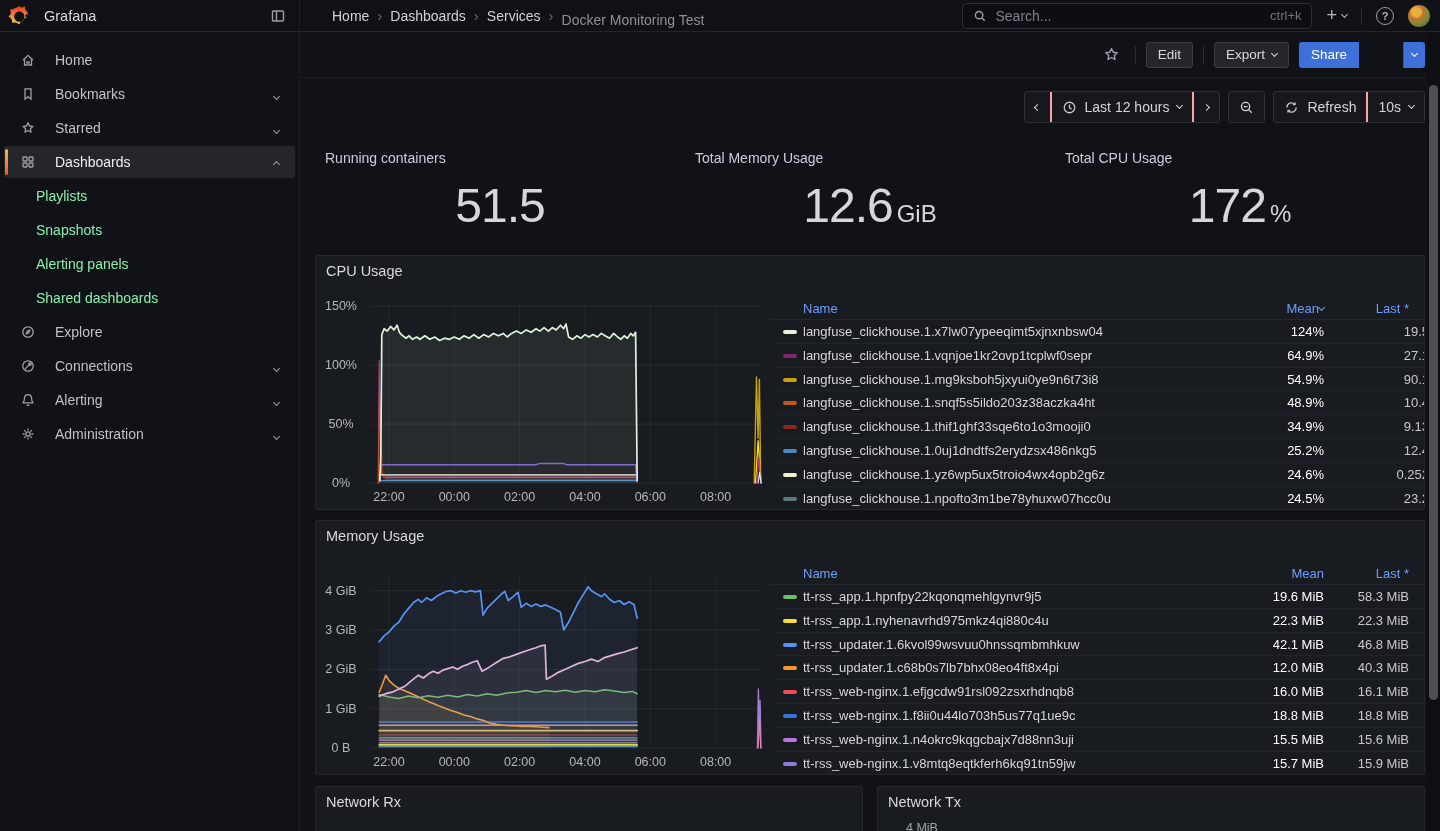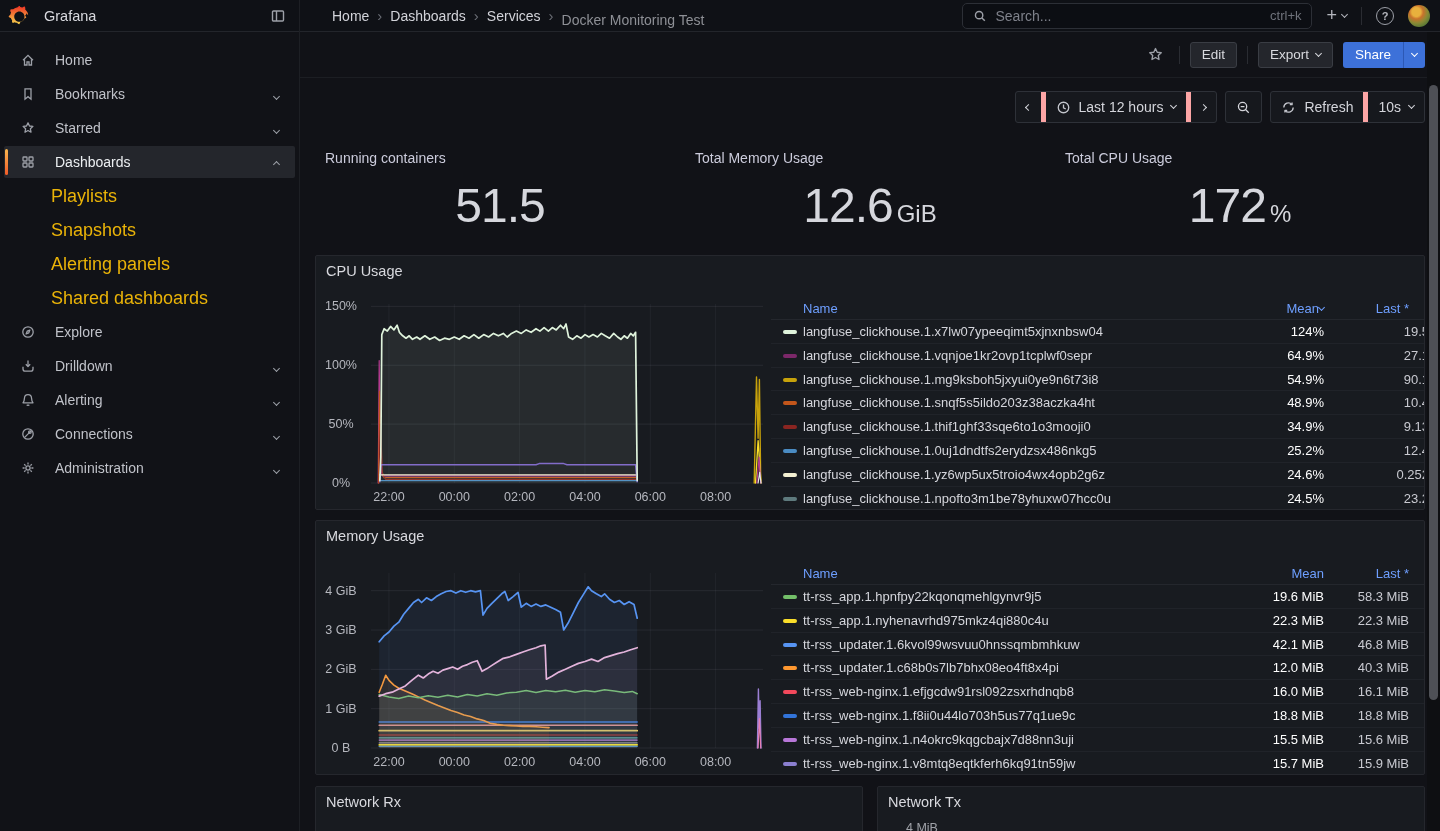--- a/index.html
+++ b/index.html
@@ -36,39 +36,39 @@
     border-right:1px solid #1d1f24; padding-top:12px; z-index:20; }
   .nav-item { position:relative; height:32px; display:flex; align-items:center; margin:0 4px 2px 4px;
     border-radius:2px; cursor:pointer; color:#c0c2c9; font-size:14px; }
   .nav-item .accent { position:absolute; left:1px; top:3px; bottom:3px; width:3px; border-radius:2px; background:transparent; }
   .nav-item.active { background:#24262c; color:#eceff2; }
   .nav-item.active .accent { background:linear-gradient(#f9b64f,#f05a28); }
   .nav-icon { width:16px; height:16px; margin:0 19px 0 16px; color:#9da0a8; flex:none; }
   .nav-icon svg { display:block; }
   .nav-label { flex:1; white-space:nowrap; }
   .nav-chev { margin-right:16px; color:#9da0a8; }
-  .nav-sub { height:32px; display:flex; align-items:center; padding-left:51px; color:#eab308;
-    font-size:18px; cursor:pointer; margin-bottom:2px; }
+  .nav-sub { height:32px; display:flex; align-items:center; padding-left:36px; color:#86efac;
+    font-size:14px; cursor:pointer; margin-bottom:2px; }
 
   
   .main { position:absolute; left:300px; top:32px; right:0; bottom:0; background:#111217; }
   .actions-row { position:absolute; left:0; top:0; right:0; height:46px; border-bottom:1px solid #1c1e23;
     display:flex; align-items:center; justify-content:flex-end; gap:10px; padding-right:15px; }
   .icon-btn { width:26px; height:26px; display:flex; align-items:center; justify-content:center; color:#9da0a8; cursor:pointer; }
   .btn { height:26px; padding:0 11px; border-radius:3px; background:#24262c; border:1px solid #3a3d44;
     color:#d8d9de; font-size:13.5px; font-weight:500; display:flex; align-items:center; gap:7px; cursor:pointer; }
   .btn-primary { background:#3d71d9; border:none; color:#fff; padding:0 12px; border-radius:3px 0 0 3px; }
-  .split { display:flex; height:26px; }
+  .split { display:flex; height:26px;gap:44px; }
   .split-chev { width:22px; background:#3d71d9; border-left:1px solid #2c58b5; border-radius:0 3px 3px 0;
     display:flex; align-items:center; justify-content:center; color:#fff; cursor:pointer; }
 
   .time-row { position:absolute; top:59px; right:15px; height:32px; display:flex; gap:8px; align-items:center; }
   .tgroup { display:flex; height:32px; border:1px solid #2e3138; border-radius:3px; background:#16181d; overflow:hidden; }
   .tseg { display:flex; align-items:center; gap:8px; padding:0 10px; color:#d4d5db; font-size:14px; font-weight:500;
-    border-left:5px solid #fca5a5; cursor:pointer; white-space:nowrap; }
+    border-left:2px solid #fca5a5; cursor:pointer; white-space:nowrap; }
   .tseg:first-child { border-left:none; }
   .tseg .ticon { color:#c2c4cb; display:flex; }
 
   
   .stats-row { position:absolute; left:15px; top:108px; width:1110px; height:112px; display:flex; }
   .stat { width:370px; position:relative; }
   .stat-title { position:absolute; left:10px; top:10px; font-size:14px; color:#ccccdc; }
   .stat-value { position:absolute; left:0; right:0; top:38px; text-align:center; font-size:48px;
     font-weight:500; color:#d6d7dd; letter-spacing:-1px; }
   .stat-unit { font-size:24px; font-weight:500; letter-spacing:0; margin-left:4px; }
@@ -218,49 +218,37 @@
           <circle cx="8" cy="8" r="5.2"></circle>
           <path d="M9.9 6.1 8.8 8.8 6.1 9.9 7.2 7.2Z" stroke-linejoin="round"></path>
         </svg>
       </span>
       <span class="nav-label">Explore</span>
     </div>
     <div class="nav-item">
       <span class="accent"></span>
       <span class="nav-icon">
         <svg width="16" height="16" viewBox="0 0 16 16" fill="none" stroke="currentColor" stroke-width="1.3">
-          <path d="M8 2.5V8.3"></path>
-          <path d="M5.8 6.3 8 8.5 10.2 6.3" stroke-linejoin="round"></path>
-          <path d="M3 8.7V11c0 1.4 1 2.2 2.3 2.2h5.4C12 13.2 13 12.4 13 11V8.7"></path>
-        </svg>
-      </span>
-      <span class="nav-label">Drilldown</span>
-      <span class="nav-chev"><span class="chev down"></span></span>
-    </div>
-    <div class="nav-item">
-      <span class="accent"></span>
-      <span class="nav-icon">
-        <svg width="16" height="16" viewBox="0 0 16 16" fill="none" stroke="currentColor" stroke-width="1.3">
-          <path d="M8 2.7c-2.5 0-3.5 1.7-3.6 3.8-.1 2.7-.9 3.6-1.4 4.3h10c-.5-.7-1.3-1.6-1.4-4.3C11.5 4.4 10.5 2.7 8 2.7Z" stroke-linejoin="round"></path>
-          <path d="M6.8 12.7c.3.7 2.1.7 2.4 0"></path>
-        </svg>
-      </span>
-      <span class="nav-label">Alerting</span>
-      <span class="nav-chev"><span class="chev down"></span></span>
-    </div>
-    <div class="nav-item">
-      <span class="accent"></span>
-      <span class="nav-icon">
-        <svg width="16" height="16" viewBox="0 0 16 16" fill="none" stroke="currentColor" stroke-width="1.3">
           <circle cx="8" cy="8" r="5.2"></circle>
           <line x1="4.9" y1="11.1" x2="11.1" y2="4.9"></line>
           <circle cx="9.9" cy="6.1" r="1.3"></circle>
         </svg>
       </span>
       <span class="nav-label">Connections</span>
+      <span class="nav-chev"><span class="chev down"></span></span>
+    </div>
+    <div class="nav-item">
+      <span class="accent"></span>
+      <span class="nav-icon">
+        <svg width="16" height="16" viewBox="0 0 16 16" fill="none" stroke="currentColor" stroke-width="1.3">
+          <path d="M8 2.7c-2.5 0-3.5 1.7-3.6 3.8-.1 2.7-.9 3.6-1.4 4.3h10c-.5-.7-1.3-1.6-1.4-4.3C11.5 4.4 10.5 2.7 8 2.7Z" stroke-linejoin="round"></path>
+          <path d="M6.8 12.7c.3.7 2.1.7 2.4 0"></path>
+        </svg>
+      </span>
+      <span class="nav-label">Alerting</span>
       <span class="nav-chev"><span class="chev down"></span></span>
     </div>
     <div class="nav-item">
       <span class="accent"></span>
       <span class="nav-icon">
         <svg width="16" height="16" viewBox="0 0 16 16" fill="none" stroke="currentColor" stroke-width="1.3">
           <circle cx="8" cy="8" r="2.1"></circle>
           <path d="M8 2.6v2M8 11.4v2M2.6 8h2M11.4 8h2M4.2 4.2l1.4 1.4M10.4 10.4l1.4 1.4M11.8 4.2l-1.4 1.4M5.6 10.4 4.2 11.8"></path>
         </svg>
       </span>

